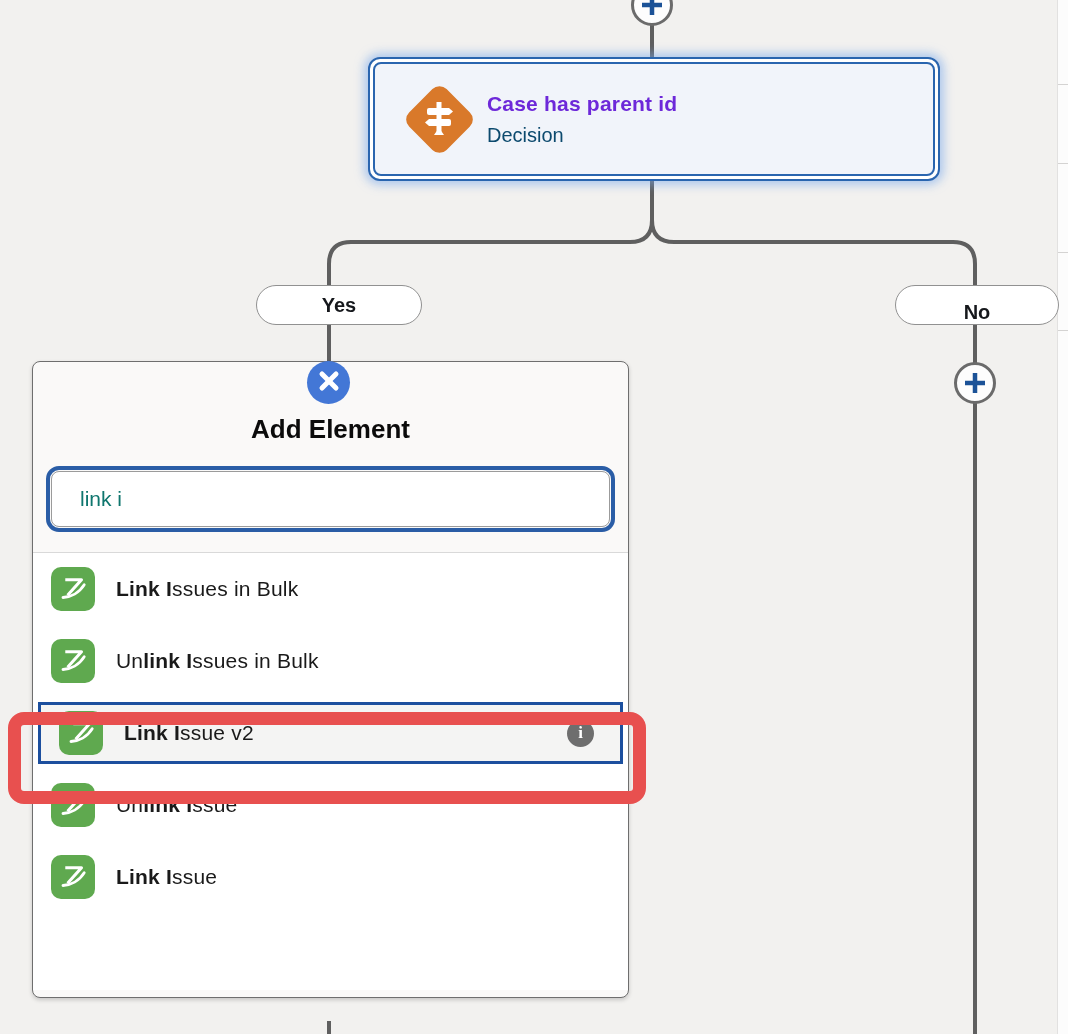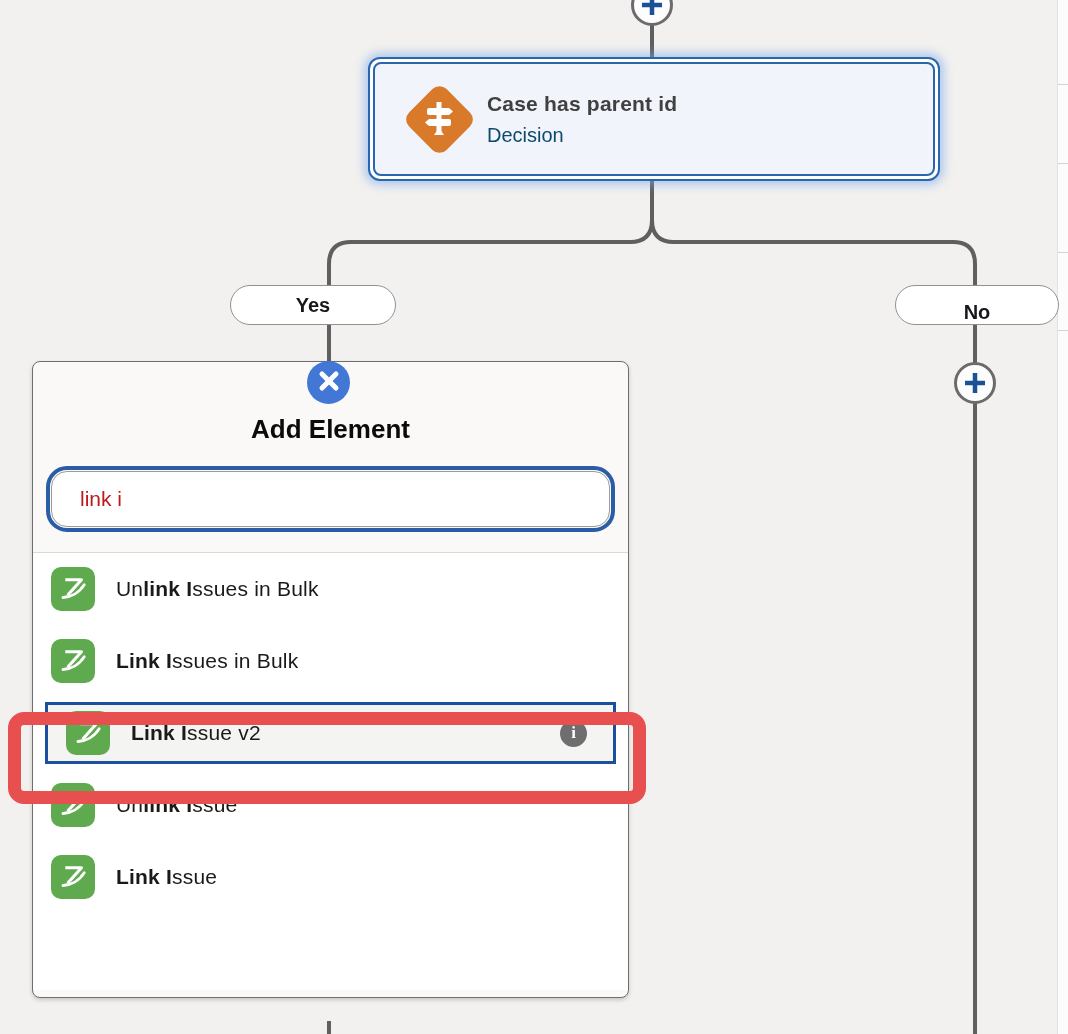--- a/index.html
+++ b/index.html
@@ -20,43 +20,43 @@
   .decision-node { position:absolute; left:368px; top:57px; width:572px; height:124px;
     border:2px solid #2a65af; border-radius:12px; background:#ffffff; padding:3px; z-index:5;
     box-shadow:0 0 10px 4px rgba(120,168,235,0.55); }
   .decision-inner { width:100%; height:100%; border:2px solid #2a65af; border-radius:8px;
     background:#f1f4fa; display:flex; align-items:center; padding-left:24px; }
   .decision-icon-wrap { width:80px; height:80px; position:relative; flex:0 0 80px; }
   .decision-diamond { position:absolute; left:14px; top:14px; width:53px; height:53px;
     background:#d9792a; border-radius:10px; transform:rotate(45deg); }
   .decision-glyph { position:absolute; left:8px; top:8px; }
   .decision-texts { margin-left:8px; }
-  .decision-title { font-size:21px; font-weight:bold; color:#404040; letter-spacing:0.2px; }
+  .decision-title { font-size:21px; font-weight:bold; color:#6d28d9; letter-spacing:0.2px; }
   .decision-sub { font-size:20px; color:#0c4a6e; margin-top:8px; }
 
   
   .branch-pill { position:absolute; height:40px; background:#ffffff; border:1.5px solid #919191;
     border-radius:20px; display:flex; align-items:center; justify-content:center;
     font-size:20px; font-weight:bold; color:#16181c; z-index:5; }
-  .pill-yes { left:230px; top:285px; width:166px; }
+  .pill-yes { left:256px; top:285px; width:166px; }
   .pill-no  { left:895px; top:285px; width:164px;align-items:flex-end; }
 
   
   .panel { position:absolute; left:32px; top:361px; width:597px; height:637px;
     background:#faf9f8; border:1px solid #6e6e6e; border-radius:8px; z-index:4;
     box-shadow:0 2px 4px rgba(0,0,0,0.18); overflow:hidden; }
   .panel-title { text-align:center; font-size:26px; font-weight:bold; color:#0b0b0b; margin-top:52px; }
   .panel-search-wrap { margin:26px 18px 0 18px; }
   .panel-search { width:100%; height:56px; background:#ffffff; border:1px solid #9b9b9b;
-    border-radius:16px; outline:4px solid #2a5da6; outline-offset:1px;
-    font-family:"Liberation Sans", sans-serif; font-size:21px; color:#b91c1c; padding:0 28px; }
+    border-radius:8px; outline:4px solid #2a5da6; outline-offset:1px;
+    font-family:"Liberation Sans", sans-serif; font-size:21px; color:#0f766e; padding:0 28px; }
   .panel-divider { border-top:1px solid #d9d9d9; margin-top:25px; }
   .panel-list { background:#ffffff; height:437px; display:flex; flex-direction:column; }
   .list-row { height:72px; display:flex; align-items:center; padding:0 26px 0 18px; background:#ffffff; }
-  .list-row.selected { height:62px; margin:5px 12px; border:3px solid #1c4f9e; background:#f4f4f3; }
+  .list-row.selected { height:62px; margin:5px 5px; border:3px solid #1c4f9e; background:#f4f4f3; }
   .zicon { width:44px; height:44px; flex:0 0 44px; background:#5fa94f; border-radius:10px;
     margin-right:21px; display:flex; align-items:center; justify-content:center; }
   .row-label { font-size:21px; color:#1a1a1a; letter-spacing:0.2px; white-space:pre; }
   .row-label b { font-weight:bold; }
   .row-spacer { flex:1; }
   .info-icon { width:27px; height:27px; border-radius:50%; background:#6e6e6e; color:#ffffff;
     font-family:"Liberation Serif", serif; font-weight:bold; font-size:17px;
     display:flex; align-items:center; justify-content:center; }
 
   
@@ -140,31 +140,31 @@
     </div>
     <div class="panel-divider"></div>
     <div class="panel-list" id="panel-list">
         <div class="list-row">
     <span class="zicon">
       <svg width="34" height="34" viewBox="0 0 44 44" fill="none">
         <path d="M12 10 H33 L15 30" stroke="#ffffff" stroke-width="4" stroke-linejoin="round"></path>
         <path d="M9 33 C 19 32.5, 30 27, 36.5 16.5" stroke="#ffffff" stroke-width="3.6" stroke-linecap="round"></path>
       </svg>
     </span>
+    <span class="row-label"><b>Link </b><b>I</b><span>ssues in Bulk</span></span>
+    <span class="row-spacer"></span>
+  </div>
+        <div class="list-row">
+    <span class="zicon">
+      <svg width="34" height="34" viewBox="0 0 44 44" fill="none">
+        <path d="M12 10 H33 L15 30" stroke="#ffffff" stroke-width="4" stroke-linejoin="round"></path>
+        <path d="M9 33 C 19 32.5, 30 27, 36.5 16.5" stroke="#ffffff" stroke-width="3.6" stroke-linecap="round"></path>
+      </svg>
+    </span>
     <span class="row-label"><span>Un</span><b>link </b><b>I</b><span>ssues in Bulk</span></span>
-    <span class="row-spacer"></span>
-  </div>
-        <div class="list-row">
-    <span class="zicon">
-      <svg width="34" height="34" viewBox="0 0 44 44" fill="none">
-        <path d="M12 10 H33 L15 30" stroke="#ffffff" stroke-width="4" stroke-linejoin="round"></path>
-        <path d="M9 33 C 19 32.5, 30 27, 36.5 16.5" stroke="#ffffff" stroke-width="3.6" stroke-linecap="round"></path>
-      </svg>
-    </span>
-    <span class="row-label"><b>Link </b><b>I</b><span>ssues in Bulk</span></span>
     <span class="row-spacer"></span>
   </div>
         <div class="list-row selected">
     <span class="zicon">
       <svg width="34" height="34" viewBox="0 0 44 44" fill="none">
         <path d="M12 10 H33 L15 30" stroke="#ffffff" stroke-width="4" stroke-linejoin="round"></path>
         <path d="M9 33 C 19 32.5, 30 27, 36.5 16.5" stroke="#ffffff" stroke-width="3.6" stroke-linecap="round"></path>
       </svg>
     </span>
     <span class="row-label"><b>Link </b><b>I</b><span>ssue v2</span></span>

